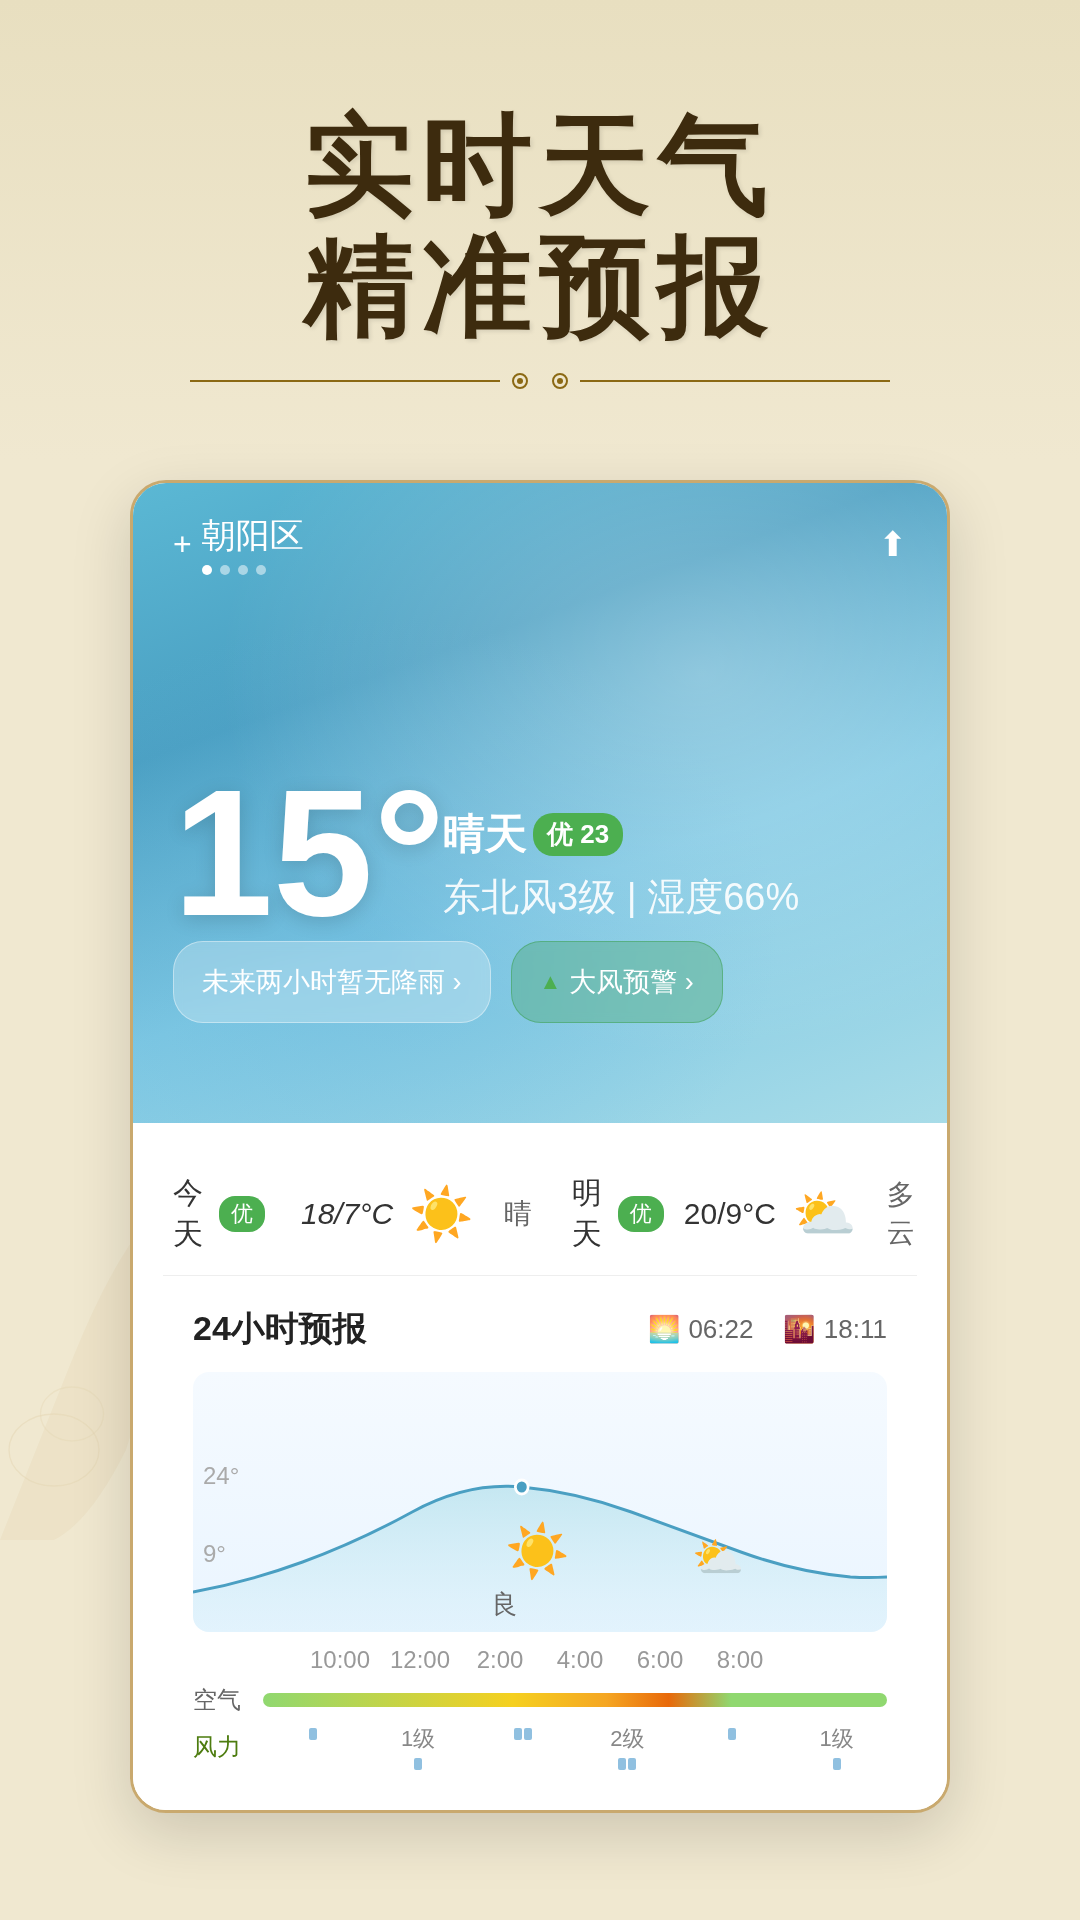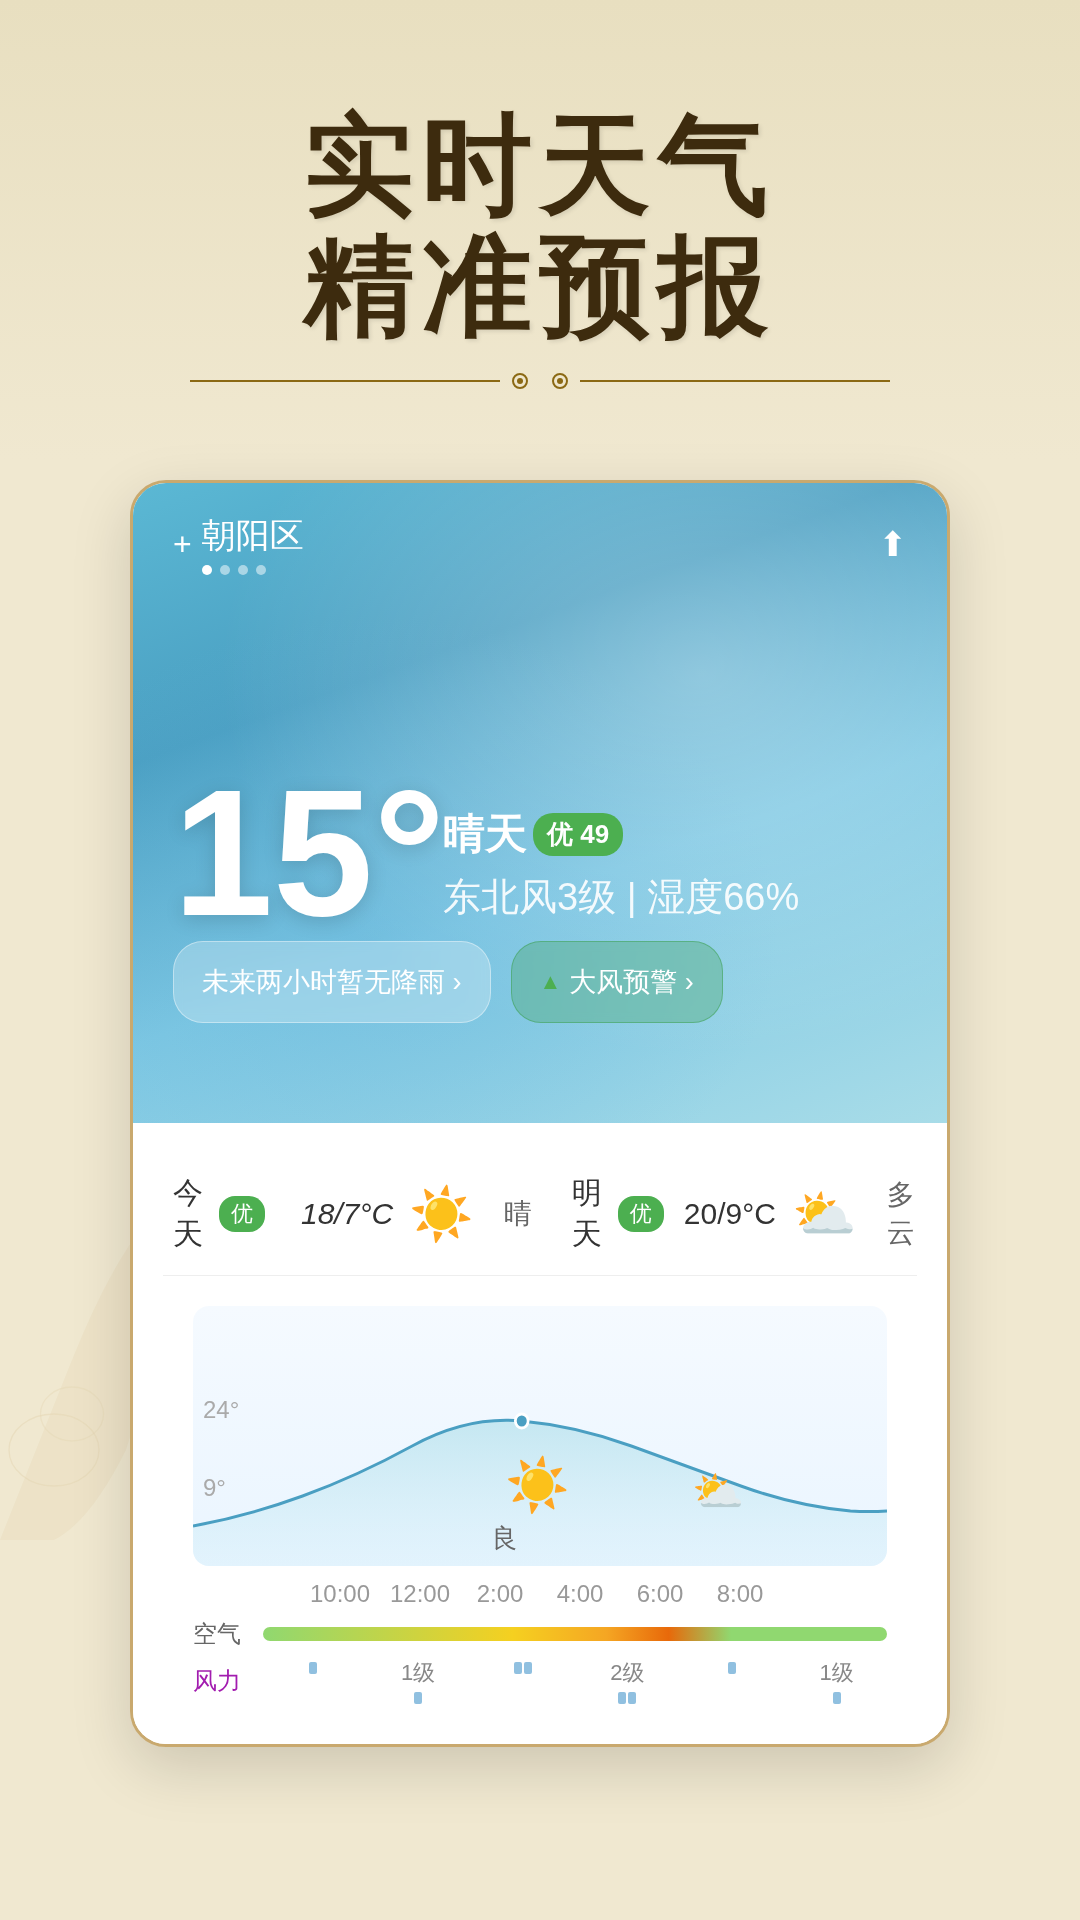--- a/index.html
+++ b/index.html
@@ -428,21 +428,21 @@
     
     .wind-row {
       display: flex;
       align-items: center;
       margin-top: 8px;
       gap: 10px;
     }
 
     .wind-label {
       font-size: 24px;
-      color: #a21caf;
+      color: #4d7c0f;
       width: 60px;
     }
 
     .wind-segments {
       flex: 1;
       display: flex;
       gap: 4px;
     }
 
     .wind-bar-unit {
@@ -599,21 +599,21 @@
 
     <div class="temp-display">
       <div class="temperature">15°</div>
     </div>
 
     <div class="weather-info">
       <div class="weather-condition-row">
         <span class="condition-text">晴天</span>
         <span class="aqi-badge">
           <span>优</span>
-          <span>49</span>
+          <span>23</span>
         </span>
       </div>
       <div class="weather-details">
         <span>东北风3级</span>
         <span> | </span>
         <span>湿度66%</span>
       </div>
     </div>
 
     <div class="weather-alerts">
@@ -644,20 +644,33 @@
       <div class="daily-item">
         <span class="daily-label">明天</span>
         <span class="daily-badge">优</span>
         <span style="flex:1;margin-left:4px;" class="daily-temp">20/9°C</span>
         <span class="daily-icon">⛅</span>
         <span style="margin-left:14px;" class="daily-condition">多云</span>
       </div>
     </div>
 
     <div class="forecast-section">
+      <div class="forecast-header">
+        <span class="forecast-title">24小时预报</span>
+        <div class="forecast-sun-info">
+          <div class="sun-item">
+            <span style="font-size:26px;">🌅</span>
+            <span>06:22</span>
+          </div>
+          <div class="sun-item">
+            <span style="font-size:26px;">🌇</span>
+            <span>18:11</span>
+          </div>
+        </div>
+      </div>
 
       <div class="chart-area">
 
 
         <div class="chart-temp-labels">
           <span class="chart-temp-label">24°</span>
           <span class="chart-temp-label">9°</span>
         </div>
 
         <svg class="chart-curve" viewBox="0 0 760 200" preserveAspectRatio="none" style="position:absolute;bottom:0;left:0;right:0;width:100%;height:200px;">

